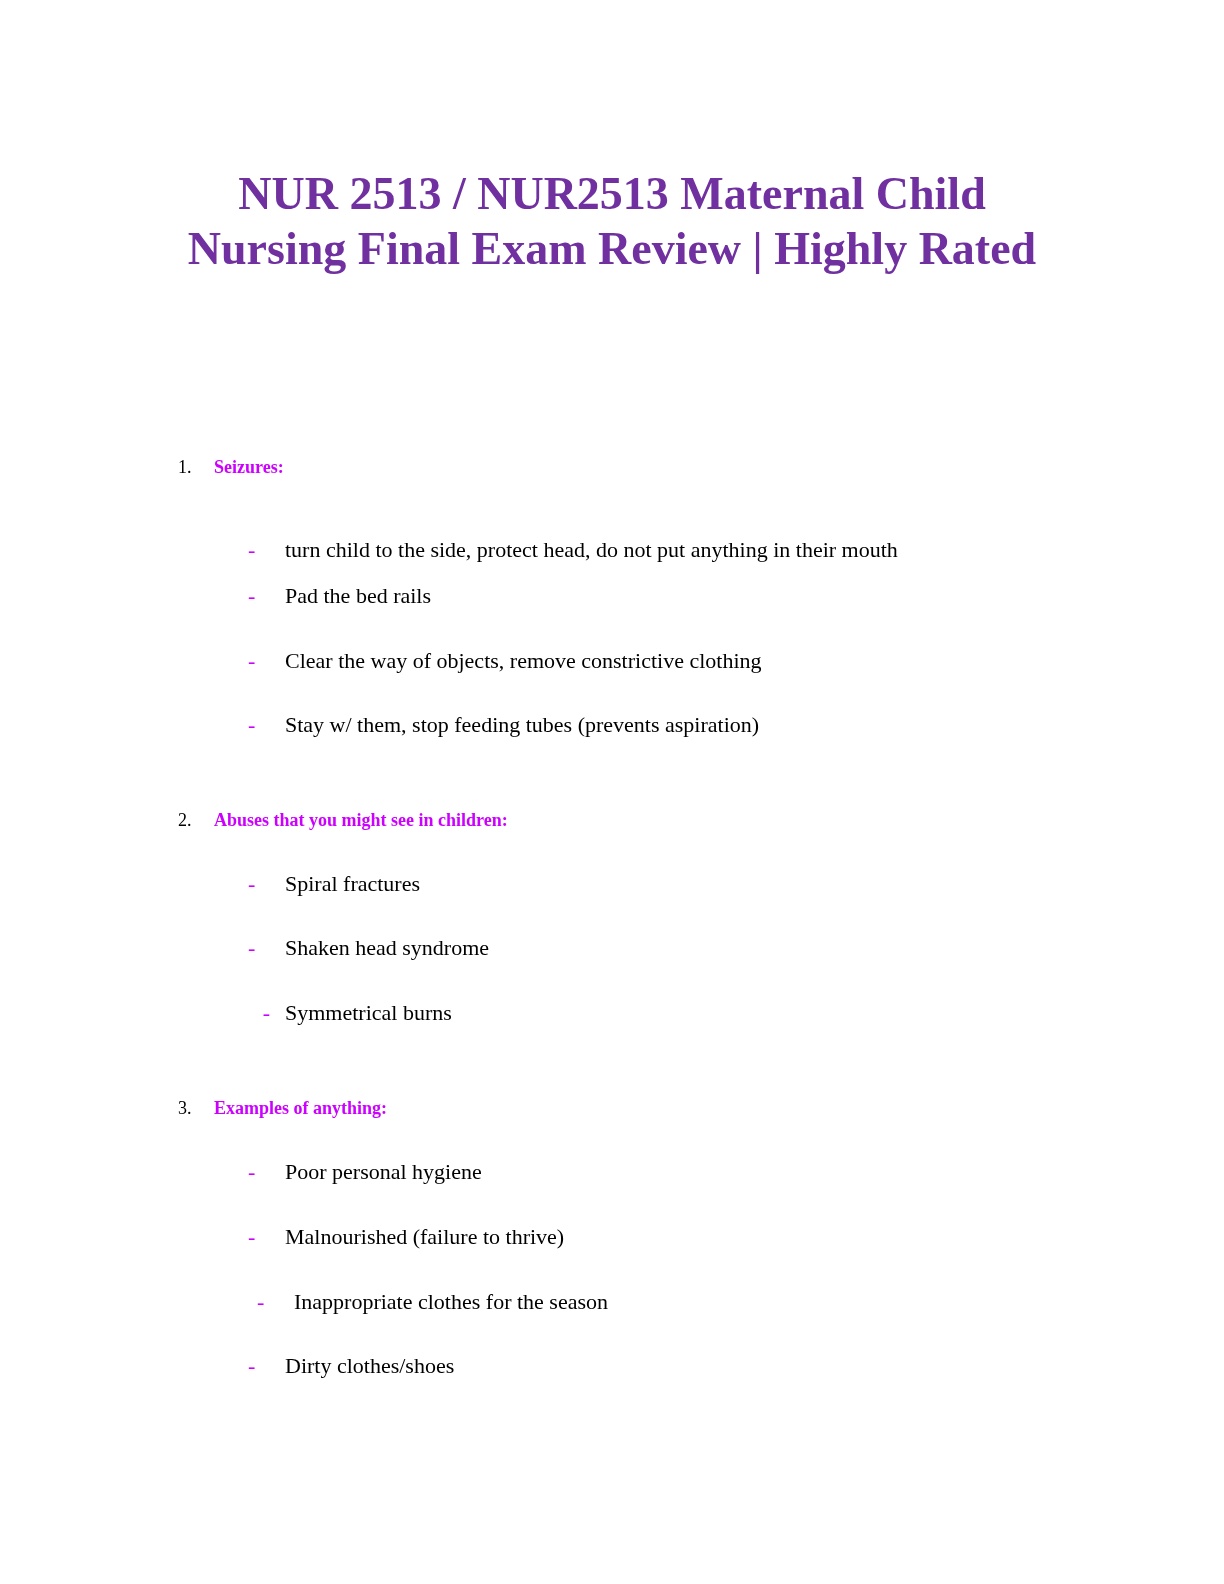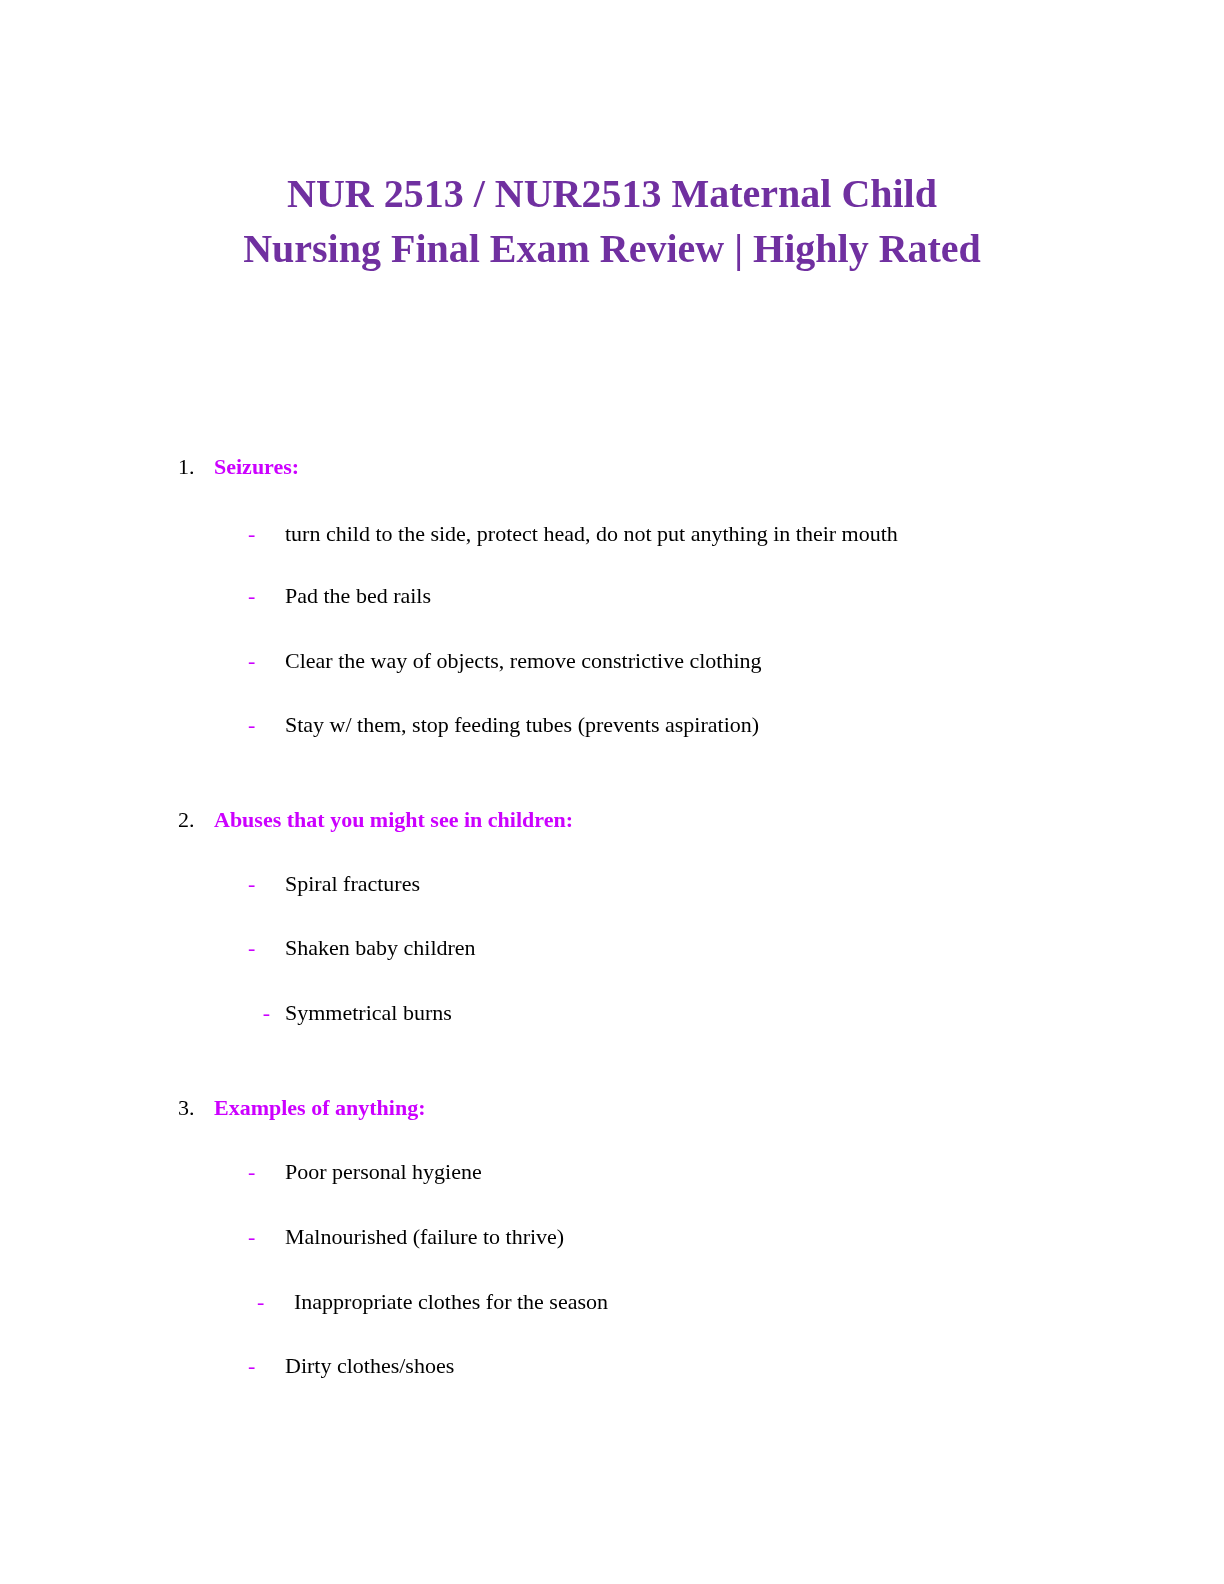--- a/index.html
+++ b/index.html
@@ -1,61 +1,61 @@
 <!DOCTYPE html>
 <html><head>
 <meta charset="utf-8">
 <style>
   html, body { margin: 0; padding: 0; background: #ffffff; }
   body { width: 1224px; height: 1584px; position: relative; overflow: hidden;
          font-family: "Liberation Serif", "DejaVu Serif", serif; color: #000; }
   .title {
     position: absolute; left: 150px; width: 924px; top: 166px;
     text-align: center; font-weight: bold; color: #7030a0;
-    font-size: 40px; line-height: 55px; letter-spacing: 0px;
+    font-size: 46px; line-height: 55px; letter-spacing: 0px;
   }
-  .heading { position: absolute; left: 178px; font-size: 22px; line-height: 26px; white-space: nowrap; }
+  .heading { position: absolute; left: 178px; font-size: 18px; line-height: 26px; white-space: nowrap; }
   .heading .num { display: inline-block; width: 36px; color: #000; }
   .heading .label { color: #cc00ff; font-weight: bold; }
   .item { position: absolute; left: 248px; font-size: 22px; line-height: 26px; white-space: nowrap; }
   .item .dash { display: inline-block; width: 37px; color: #cc00ff; }
   .item .text { color: #000; }
 </style>
 </head>
 <body>
 
 <div class="title">
   <div>NUR 2513 / NUR2513 Maternal Child</div>
   <div>Nursing Final Exam Review | Highly Rated</div>
 </div>
 
 <div class="heading" style="top:454px;">
   <span class="num">1.</span><span class="label">Seizures:</span>
 </div>
-<div class="item" style="top:521px;">
+<div class="item" style="top:537px;">
   <span class="dash">-</span><span class="text">turn child to the side, protect head, do not put anything in their mouth</span>
 </div>
 <div class="item" style="top:583px;">
   <span class="dash">-</span><span class="text">Pad the bed rails</span>
 </div>
 <div class="item" style="top:648px;">
   <span class="dash">-</span><span class="text">Clear the way of objects, remove constrictive clothing</span>
 </div>
 <div class="item" style="top:712px;">
   <span class="dash">-</span><span class="text">Stay w/ them, stop feeding tubes (prevents aspiration)</span>
 </div>
 
 <div class="heading" style="top:807px;">
   <span class="num">2.</span><span class="label">Abuses that you might see in children:</span>
 </div>
 <div class="item" style="top:871px;">
   <span class="dash">-</span><span class="text">Spiral fractures</span>
 </div>
 <div class="item" style="top:935px;">
-  <span class="dash">-</span><span class="text">Shaken baby children</span>
+  <span class="dash">-</span><span class="text">Shaken head syndrome</span>
 </div>
 <div class="item" style="top:1000px;text-align:center;">
   <span class="dash">-</span><span class="text">Symmetrical burns</span>
 </div>
 
 <div class="heading" style="top:1095px;">
   <span class="num">3.</span><span class="label">Examples of anything:</span>
 </div>
 <div class="item" style="top:1159px;">
   <span class="dash">-</span><span class="text">Poor personal hygiene</span>

